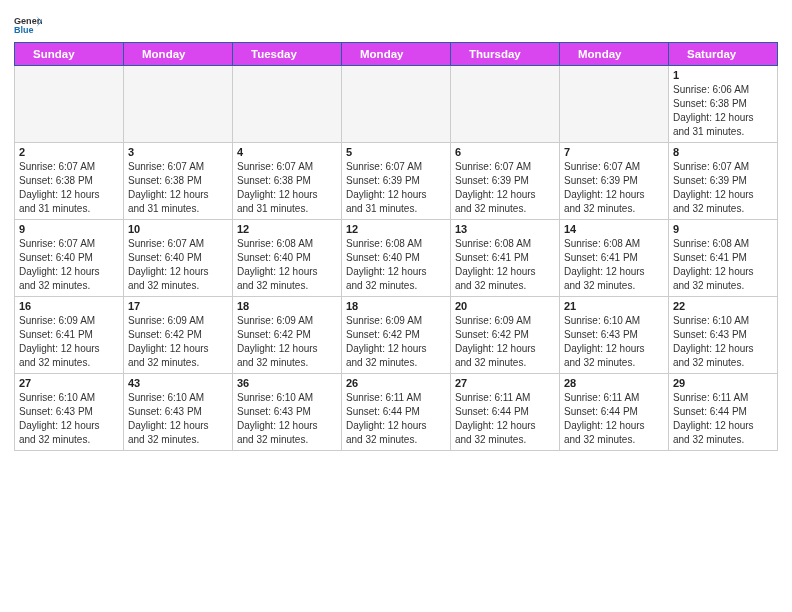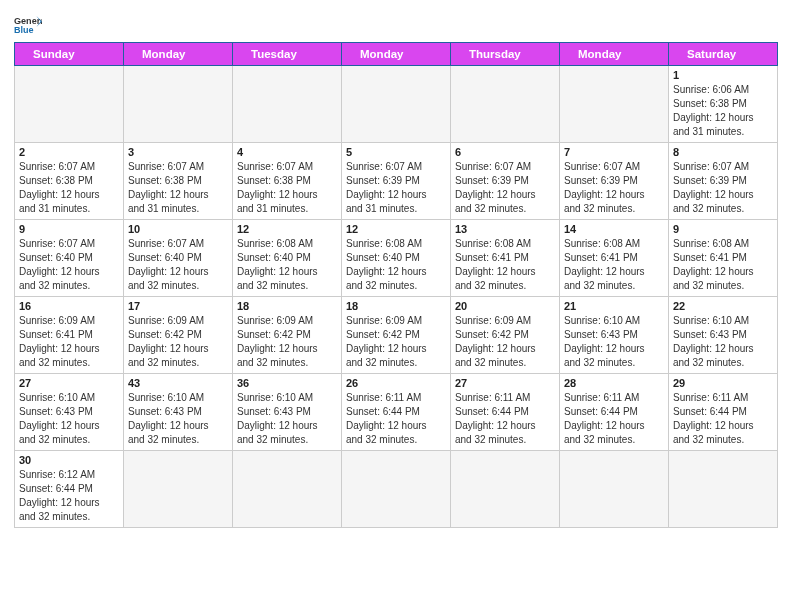--- a/index.html
+++ b/index.html
@@ -304,29 +304,15 @@
 Sunset: 6:44 PM
 Daylight: 12 hours and 32 minutes.</div>
           </td>
           <td>
             <span class="day-number">29</span>
             <div class="day-info">Sunrise: 6:11 AM
 Sunset: 6:44 PM
 Daylight: 12 hours and 32 minutes.</div>
           </td>
         </tr>
-        <tr class="week-row">
-          <td>
-            <span class="day-number">30</span>
-            <div class="day-info">Sunrise: 6:12 AM
-Sunset: 6:44 PM
-Daylight: 12 hours and 32 minutes.</div>
-          </td>
-          <td class="empty"></td>
-          <td class="empty"></td>
-          <td class="empty"></td>
-          <td class="empty"></td>
-          <td class="empty"></td>
-          <td class="empty"></td>
-        </tr>
       </tbody>
   </table>
 </div>
 
 </body></html>

